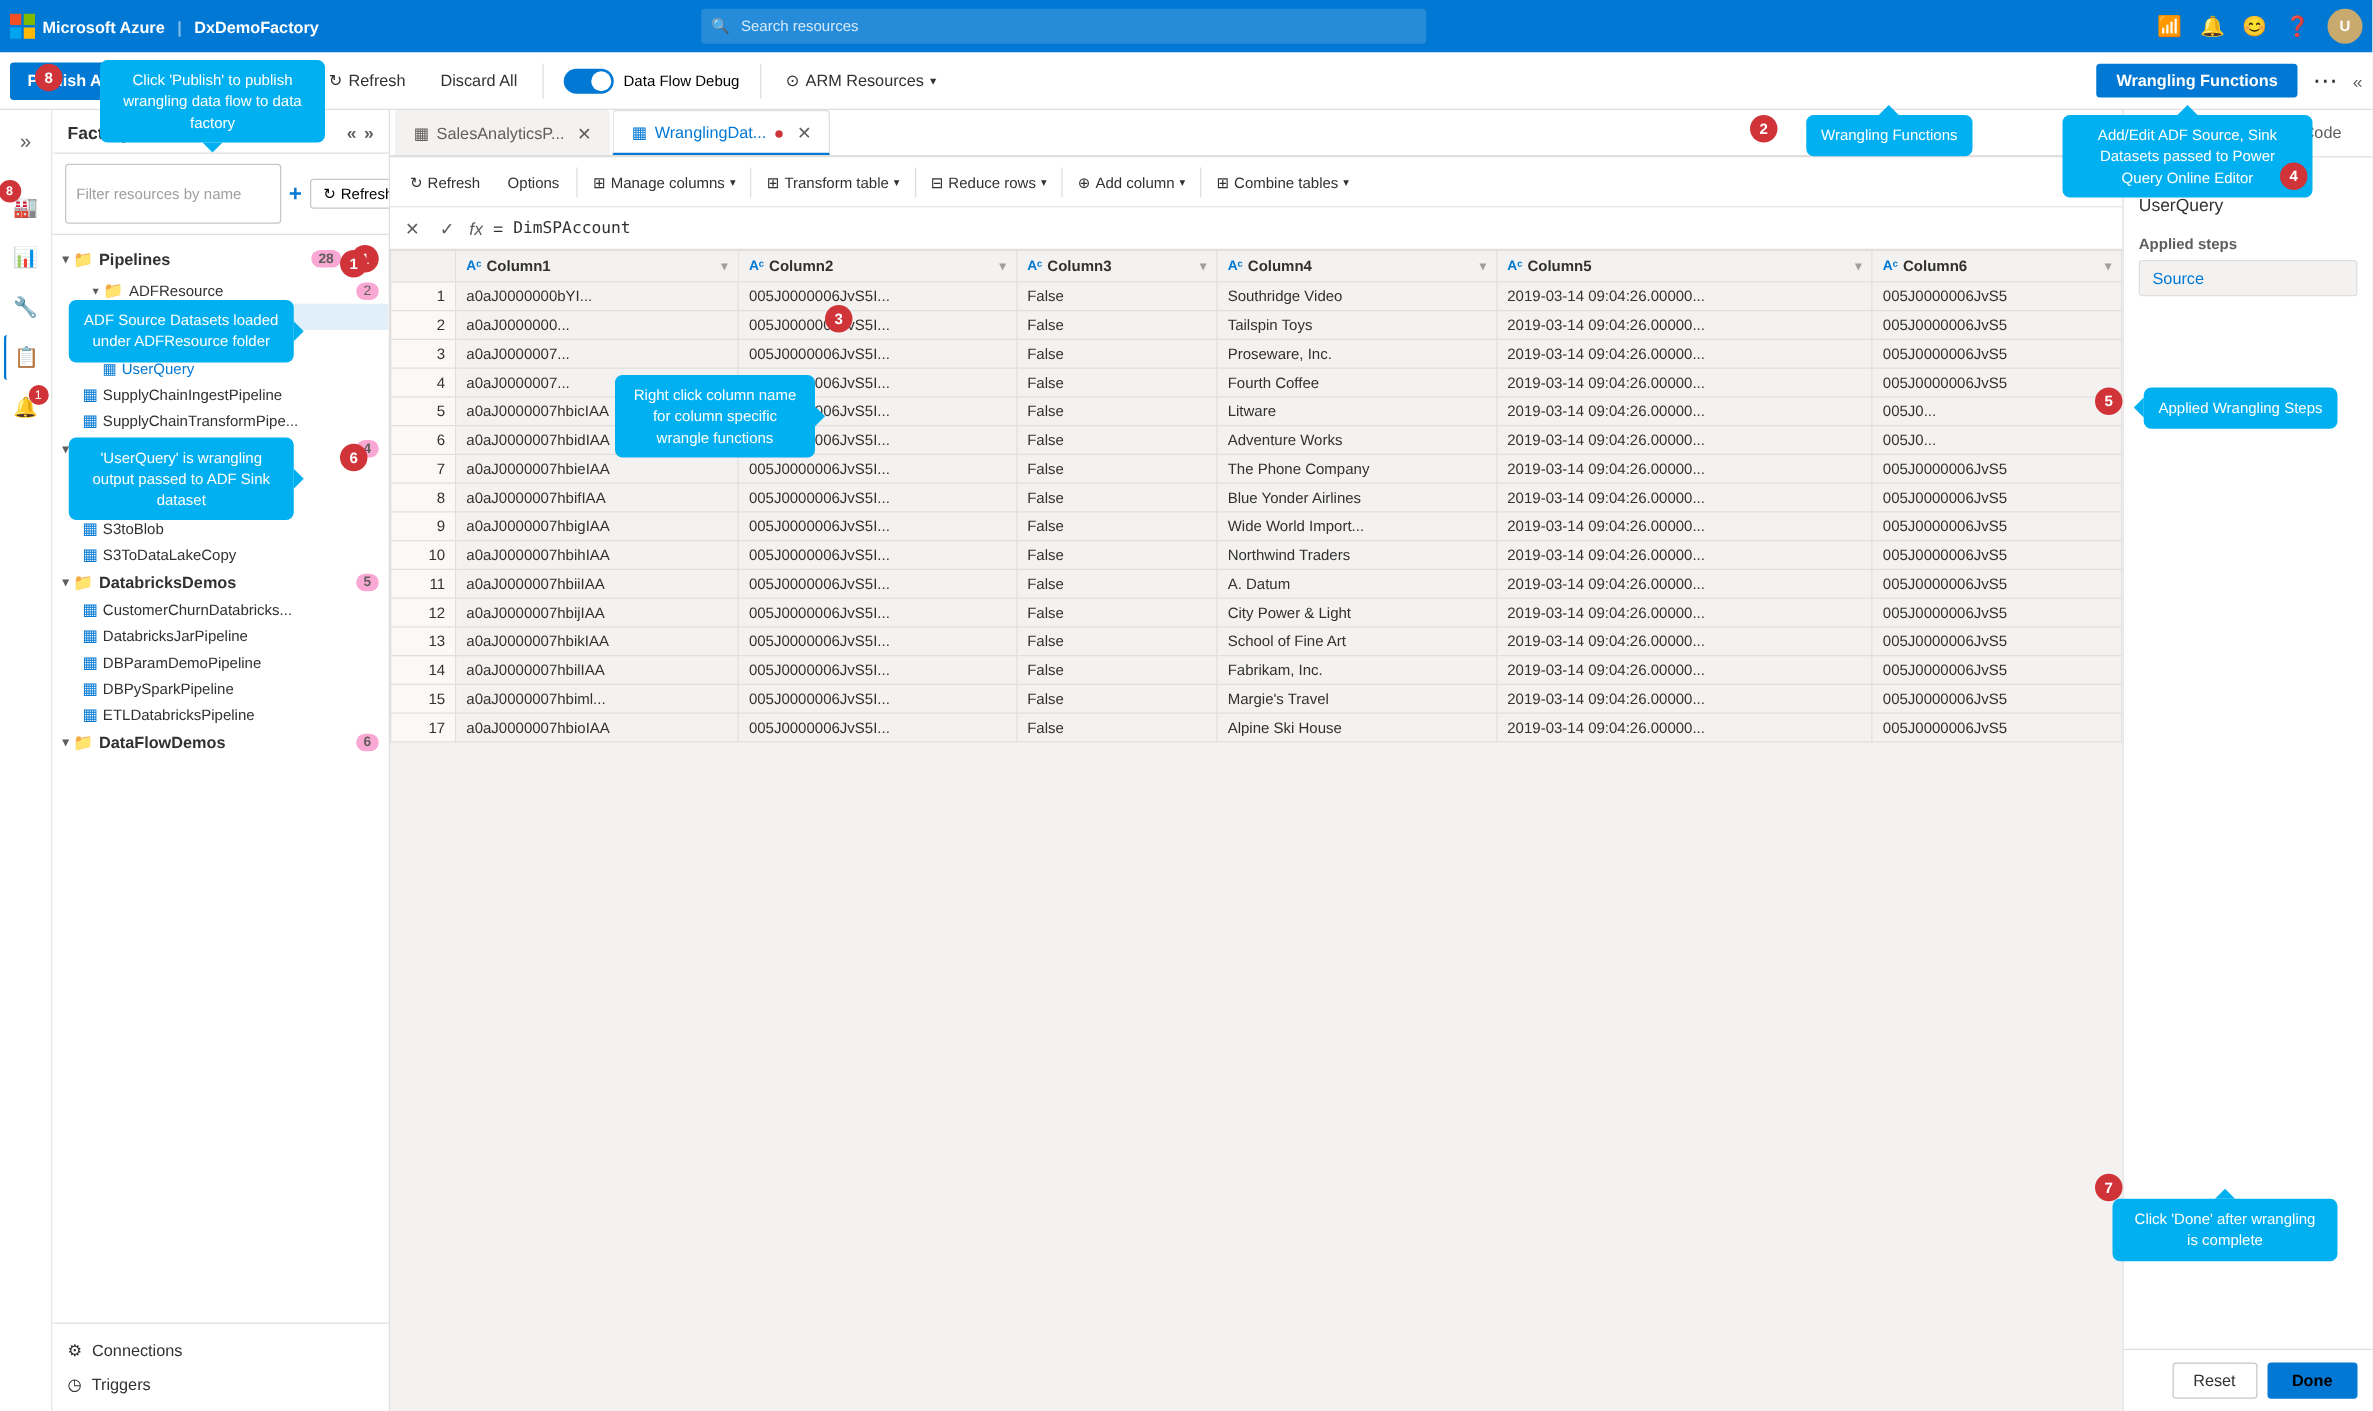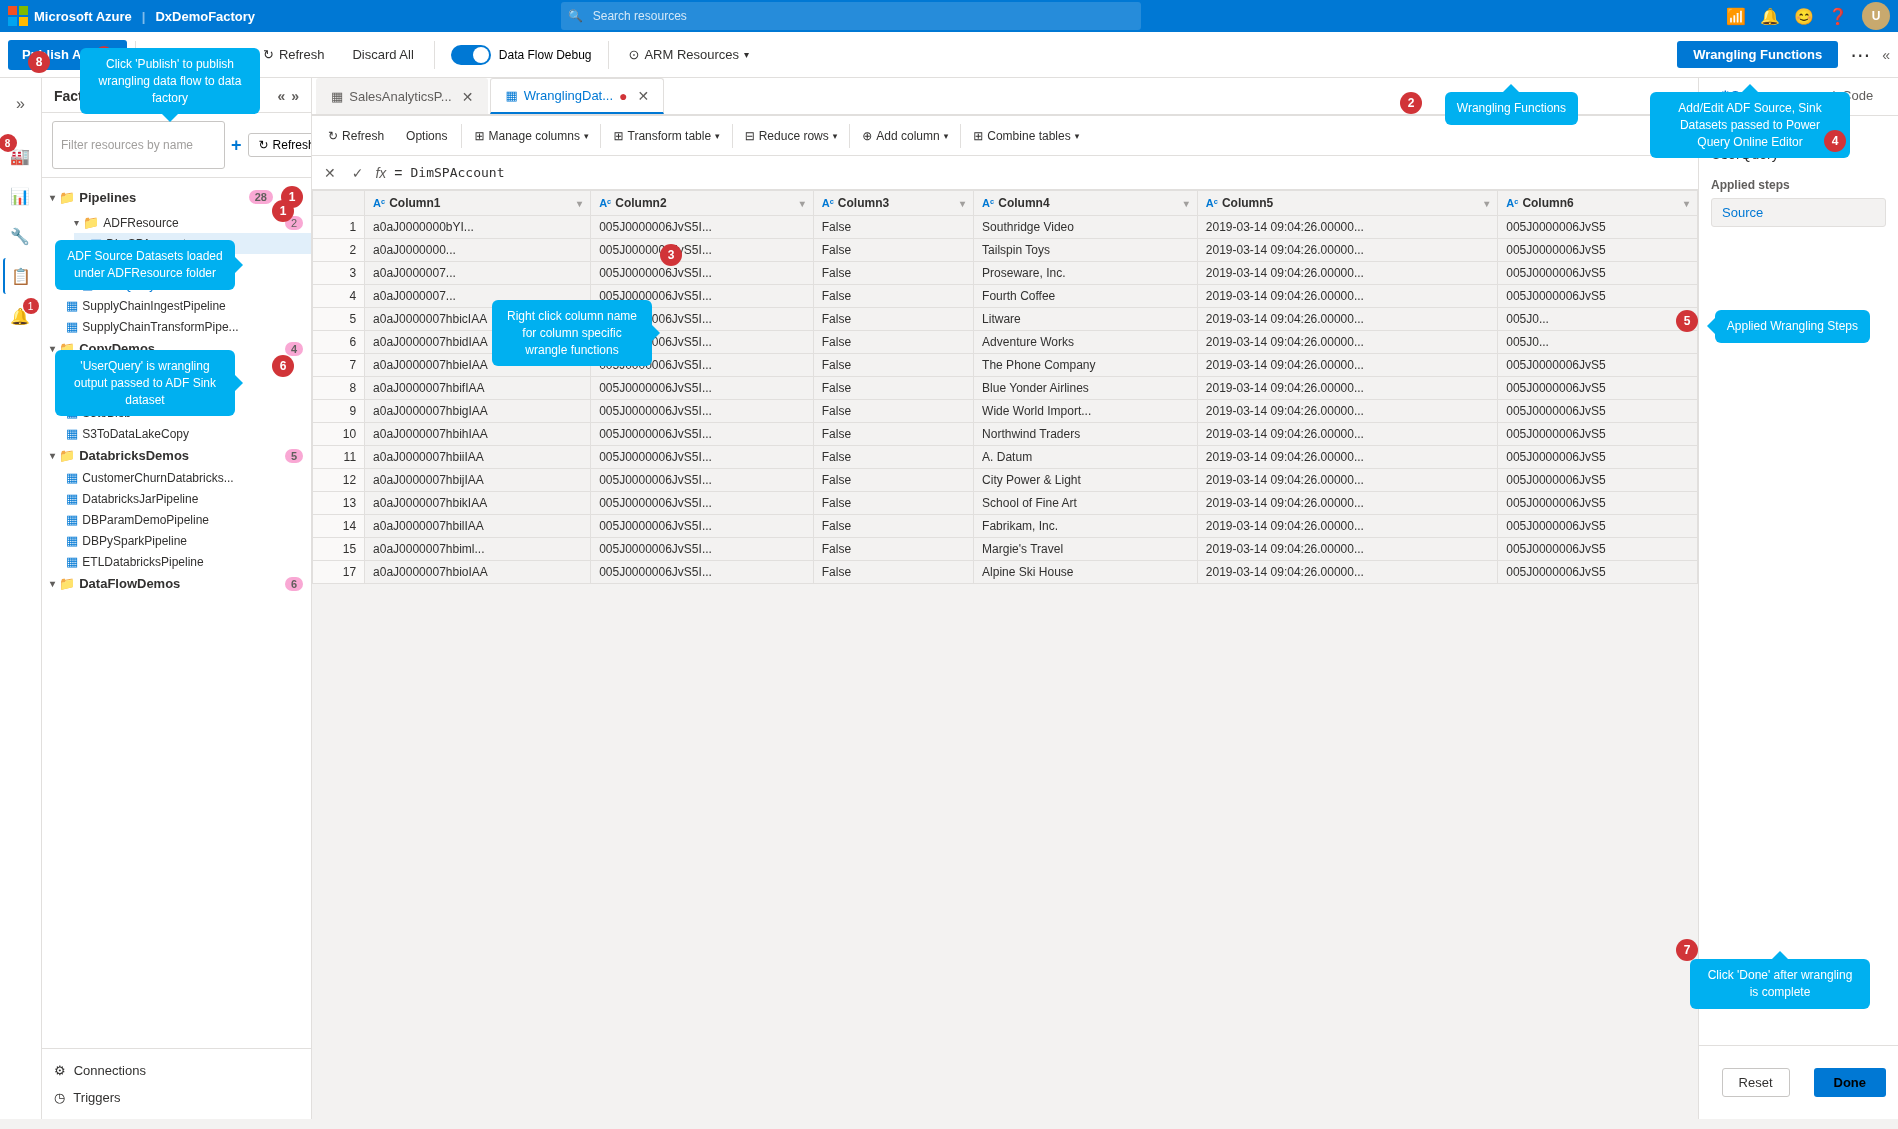--- a/index.html
+++ b/index.html
@@ -1,20 +1,20 @@
 <!DOCTYPE html>
 <html><head>
   <meta charset="utf-8">
   <style>
     * { box-sizing: border-box; margin: 0; padding: 0; font-family: 'Segoe UI', Arial, sans-serif; }
     body { width: 1898px; height: 1129px; overflow: hidden; background: #f3f2f1; font-size: 12px; }
 
     
     .top-nav {
-      height: 32px;
+      height: 42px;
       background: #0078d4;
       display: flex;
       align-items: center;
       padding: 0 8px;
       color: white;
     }
     .top-nav-brand {
       display: flex;
       align-items: center;
       gap: 6px;
@@ -522,23 +522,23 @@
       border: 1px solid #e1dfdd;
       border-radius: 3px;
       padding: 6px 10px;
       font-size: 13px;
       color: #0078d4;
       cursor: pointer;
       margin-bottom: 4px;
     }
     .right-panel-footer {
       border-top: 1px solid #e1dfdd;
-      padding: 22px 12px;
-      display: flex;
-      gap: 24px;
+      padding: 10px 12px;
+      display: flex;
+      gap: 8px;
       justify-content: flex-end;
     }
     .reset-btn {
       padding: 6px 16px;
       border: 1px solid #c8c6c4;
       border-radius: 3px;
       background: white;
       font-size: 13px;
       cursor: pointer;
       color: #323130;

